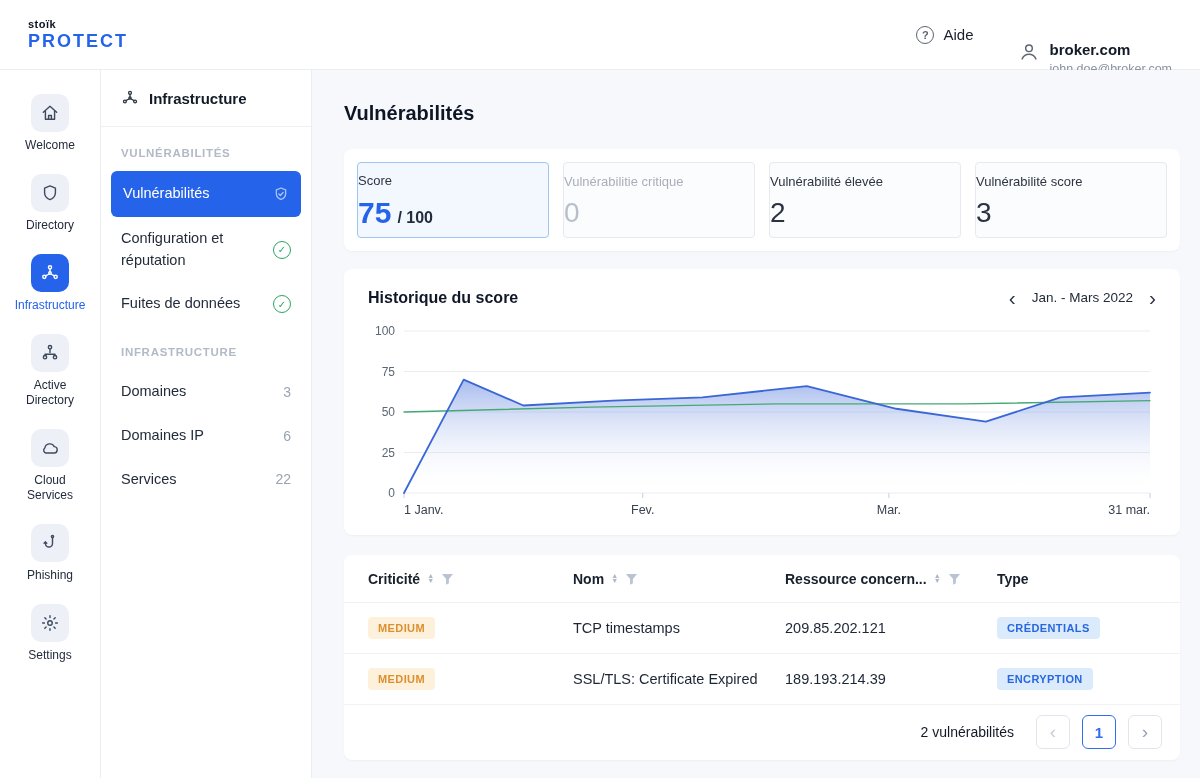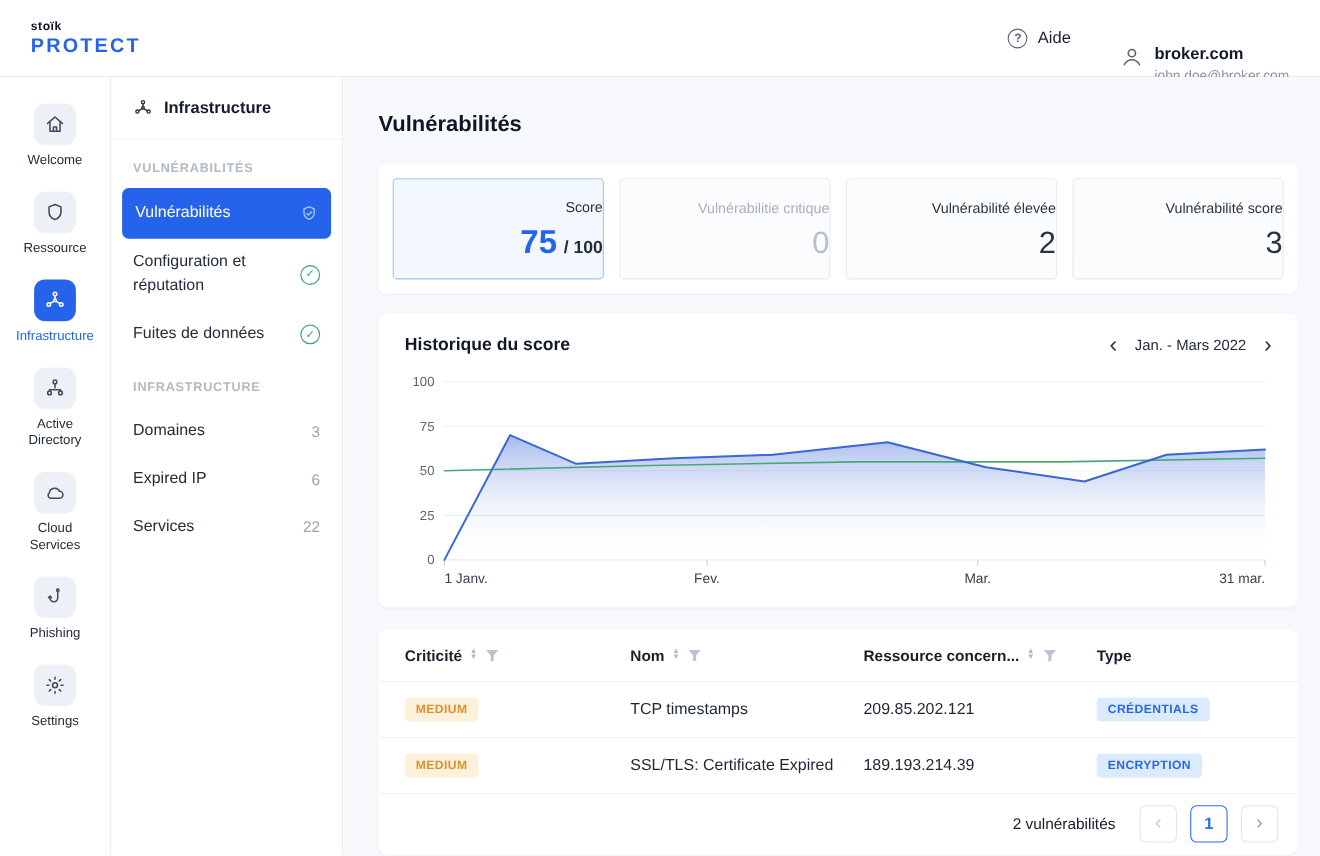--- a/index.html
+++ b/index.html
@@ -48,22 +48,22 @@
   .sb-count{color:#9aa3b1;font-size:14px;}
   .check-circle{width:18px;height:18px;border:1.5px solid #2aa563;border-radius:50%;color:#2aa563;
                 font-size:10px;display:flex;align-items:center;justify-content:center;flex:0 0 18px;}
 
   
   .main{flex:1;background:#f6f8fb;padding:22px 20px 0 32px;overflow:hidden;display:flex;flex-direction:column;min-width:0;}
   .page-title{font-size:20px;font-weight:700;color:#0e1626;margin:10px 0 24px;}
   .panel{background:#fff;border-radius:8px;box-shadow:0 1px 2px rgba(16,24,40,.04);}
 
   .stats{padding:13px;display:flex;gap:14px;}
-  .stat-card{flex:1;border:1px solid #e7e9ee;background:#fbfcfd;border-radius:4px;height:92px;
-             display:flex;flex-direction:column;align-items:flex-end;justify-content:center;gap:10px;cursor:pointer;}
+  .stat-card{flex:1;border:1px solid #e7e9ee;background:#fbfcfd;border-radius:4px;height:76px;
+             display:flex;flex-direction:column;align-items:flex-start;justify-content:center;gap:10px;cursor:pointer;}
   .stat-card.selected{border-color:#9ec6f0;background:#f2f8fe;}
   .stat-label{font-size:13px;color:#2d3442;}
   .stat-card.muted .stat-label{color:#a9aeba;}
   .stat-value-row{display:flex;align-items:baseline;gap:6px;}
   .stat-value{font-size:28px;color:#2b3342;line-height:1;}
   .stat-card.muted .stat-value{color:#b9bfca;}
   .stat-card.selected .stat-value{color:#2563eb;font-weight:700;font-size:30px;}
   .stat-suffix{font-size:16px;font-weight:700;color:#232c3b;}
 
   .chart-panel{margin-top:18px;padding:20px 24px 10px;}
@@ -133,21 +133,21 @@
         </span>
         <span class="rail-label">Welcome</span>
       </div>
 
       <div class="rail-item">
         <span class="rail-tile">
           <svg width="20" height="20" viewBox="0 0 24 24">
               <path d="M12 3.5l6.5 2.6v5.2c0 4.6-3.1 7.3-6.5 8.6-3.4-1.3-6.5-4-6.5-8.6V6.1Z"></path>
             </svg>
         </span>
-        <span class="rail-label">Ressource</span>
+        <span class="rail-label">Directory</span>
       </div>
 
       <div class="rail-item active">
         <span class="rail-tile">
           <svg width="20" height="20" viewBox="0 0 24 24">
             <circle cx="12" cy="5.2" r="1.9"></circle>
               <circle cx="5.2" cy="16.6" r="1.9"></circle>
               <circle cx="18.8" cy="16.6" r="1.9"></circle>
             <circle cx="12" cy="12" r="1.5"></circle>
               <path d="M12 7.1v3.4M10.8 13.2l-4 2.2M13.2 13.2l4 2.2"></path>
@@ -232,21 +232,21 @@
         <span class="check-circle">✓</span>
       </div>
 
       <div class="sb-section">INFRASTRUCTURE</div>
 
       <div class="sb-item">
         <span class="label">Domaines</span>
         <span class="sb-count">3</span>
       </div>
       <div class="sb-item">
-        <span class="label">Expired IP</span>
+        <span class="label">Domaines IP</span>
         <span class="sb-count">6</span>
       </div>
       <div class="sb-item">
         <span class="label">Services</span>
         <span class="sb-count">22</span>
       </div>
     </aside>
 
     <main class="main">
       <h1 class="page-title">Vulnérabilités</h1>

